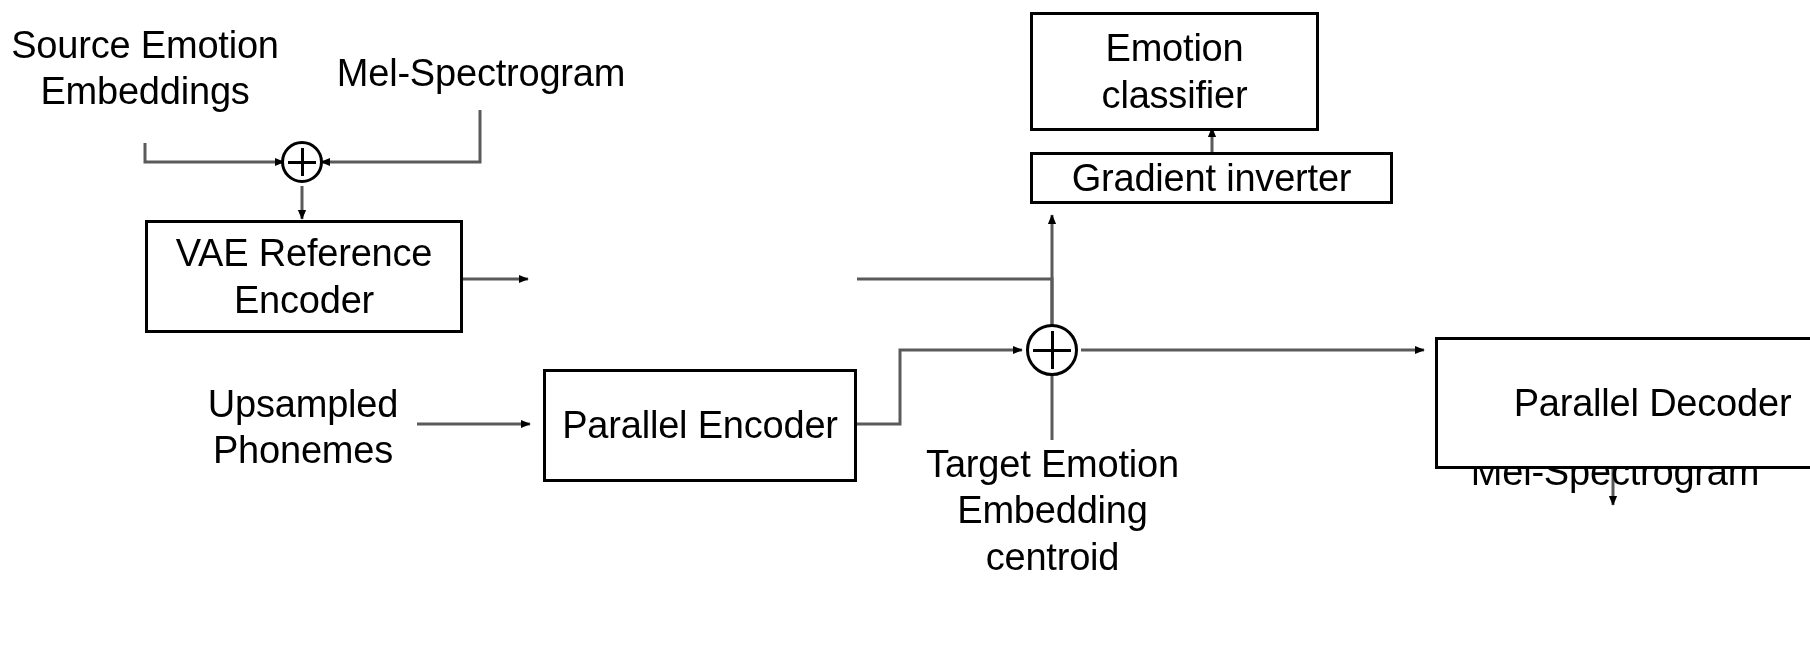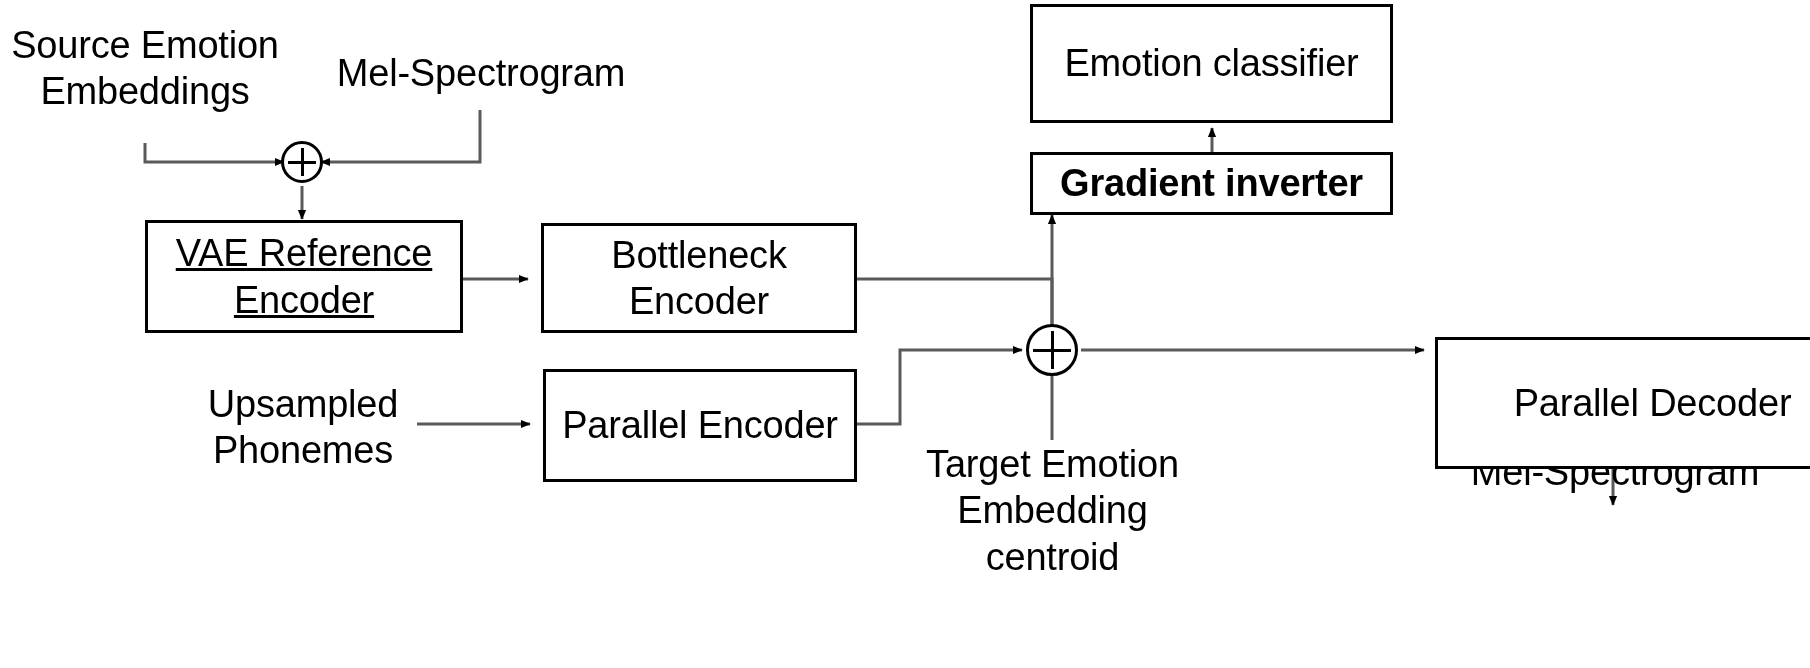--- a/index.html
+++ b/index.html
@@ -154,30 +154,28 @@
   <div class="free-label" style="left:905px; top:441px; width:295px;">Target Emotion
 Embedding
 centroid</div>
 
   <div class="free-label" style="left:1450px; top:449px; width:330px;">Mel-Spectrogram</div>
 
   <div class="adder" style="left:281px; top:141px; width:42px; height:42px;"></div>
 
   <div class="adder" style="left:1026px; top:324px; width:52px; height:52px;"></div>
 
-  <div class="node-box" style="left:145px; top:220px; width:318px; height:113px;text-decoration:underline;">VAE Reference
+  <div class="node-box" style="left:145px; top:220px; width:318px; height:113px;">VAE Reference
 Encoder</div>
 
-  <div class="node-box" style="left:541px; top:223px; width:316px; height:110px;">Bottleneck
-Encoder</div>
 
   <div class="node-box" style="left:543px; top:369px; width:314px; height:113px;">Parallel
 Encoder</div>
 
-  <div class="node-box" style="left:1030px; top:4px; width:363px; height:119px;">Emotion
+  <div class="node-box" style="left:1030px; top:12px; width:289px; height:119px;">Emotion
 classifier</div>
 
-  <div class="node-box" style="left:1030px; top:152px; width:363px; height:63px;font-weight:bold;">Gradient inverter</div>
+  <div class="node-box" style="left:1030px; top:152px; width:363px; height:52px;">Gradient inverter</div>
 
   <div class="node-box" style="left:1435px; top:337px; width:435px; height:132px;">Parallel
 Decoder</div>
 
 </div>
 
 </body></html>

